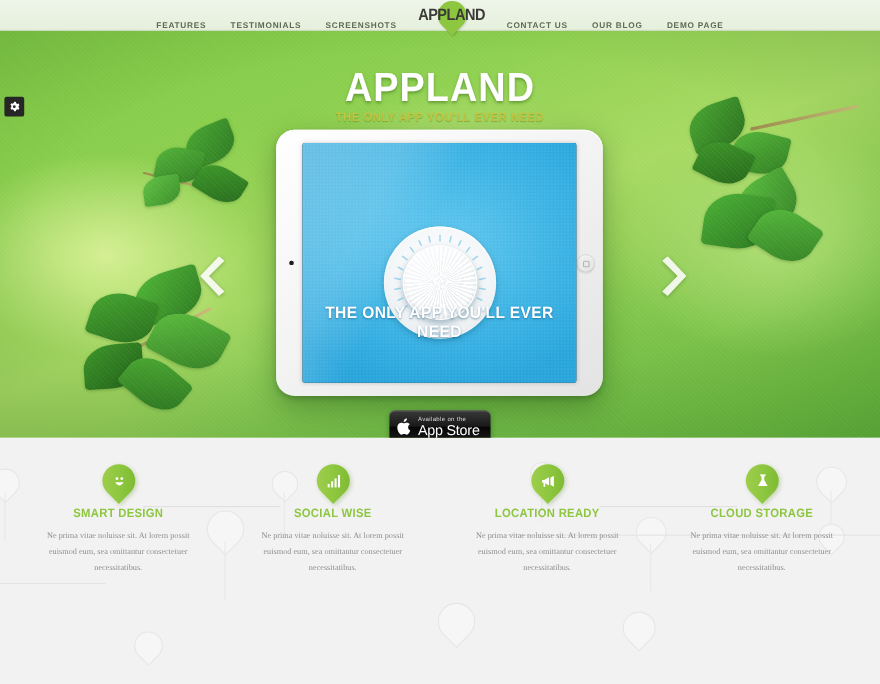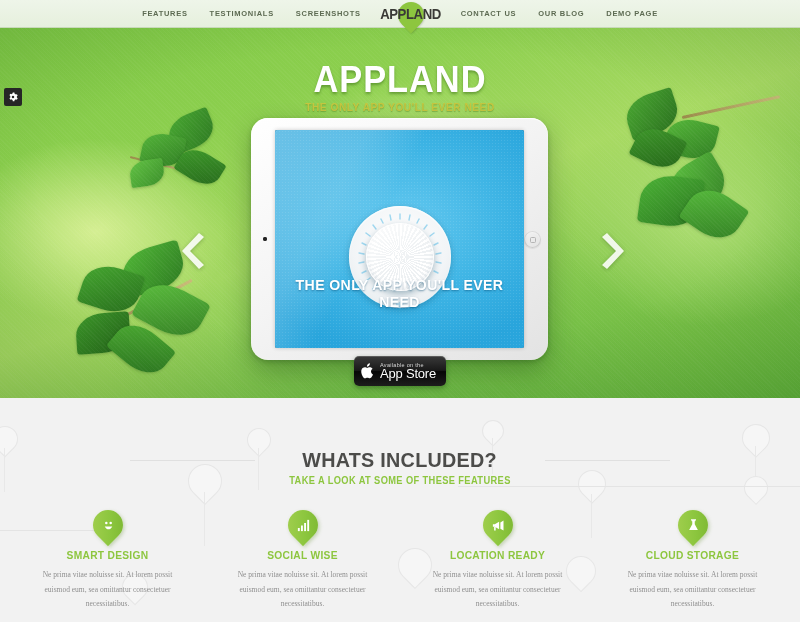--- a/index.html
+++ b/index.html
@@ -10,21 +10,21 @@
     background: #f2f2f2;
   }
 
   
   .navbar {
     position: relative;
     height: 28px;
     background: linear-gradient(to bottom, #eef5e9 0%, #e6f0dd 100%);
     border-bottom: 1px solid #c9d9bb;
     display: flex;
-    align-items: center;
+    align-items: flex-end;
     justify-content: center;
     z-index: 40;
   }
   .nav-group { display: flex; align-items: center; }
   .nav-link {
     font-size: 7.5px;
     font-weight: bold;
     letter-spacing: 0.7px;
     color: #5d6b52;
     text-decoration: none;
@@ -263,21 +263,21 @@
     cursor: pointer;
   }
   .home-sq {
     width: 6px; height: 6px;
     border: 1.2px solid #b4b4b4;
     border-radius: 1.5px;
   }
 
   .appstore-btn {
     position: absolute;
-    left: 354px; top: 328px;
+    left: 354px; top: 345px;
     width: 92px; height: 30px;
     border-radius: 5px;
     background: linear-gradient(to bottom, #3a3a3a 0%, #191919 48%, #060606 52%, #1d1d1d 100%);
     box-shadow: 0 2px 5px rgba(20,60,10,.4), inset 0 1px 0 rgba(255,255,255,.18);
     display: flex;
     align-items: center;
     padding-left: 6px;
     cursor: pointer;
     z-index: 22;
   }
@@ -556,24 +556,20 @@
     <div class="wm-pin" style="left:566px; top:158px; width:30px; height:30px;"></div>
     <div class="wm-pin" style="left:398px; top:150px; width:34px; height:34px;"></div>
     <div class="wm-pin" style="left:122px; top:176px; width:26px; height:26px;"></div>
     <div class="wm-line" style="left:458px; top:88px;  width:342px;"></div>
     <div class="wm-line" style="left:0px;   top:132px; width:96px;"></div>
   </div>
 
   <div class="head-rule-l"></div>
   <div class="head-rule-r"></div>
 
-  <div class="sec-head">
-    <div class="sec-title">WHATS INCLUDED?</div>
-    <div class="sec-sub">TAKE A LOOK AT SOME OF THESE FEATURES</div>
-  </div>
 
   <div class="cols">
 
     <div class="col">
       <div class="feat-pin">
         <span class="ico">
           <svg width="15" height="15" viewBox="0 0 24 24">
             <circle cx="8.5" cy="8" r="2" fill="#ffffff"></circle>
             <circle cx="15.5" cy="8" r="2" fill="#ffffff"></circle>
             <path d="M6 13.5c1.6 3.2 4 4.5 6 4.5s4.4-1.3 6-4.5z" fill="#ffffff"></path>

